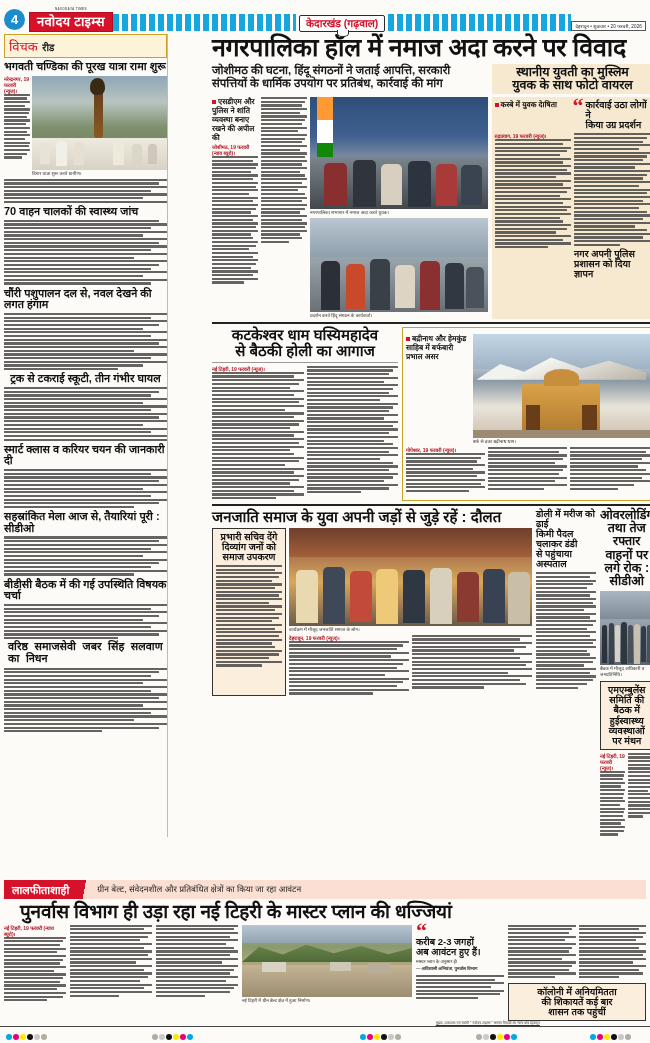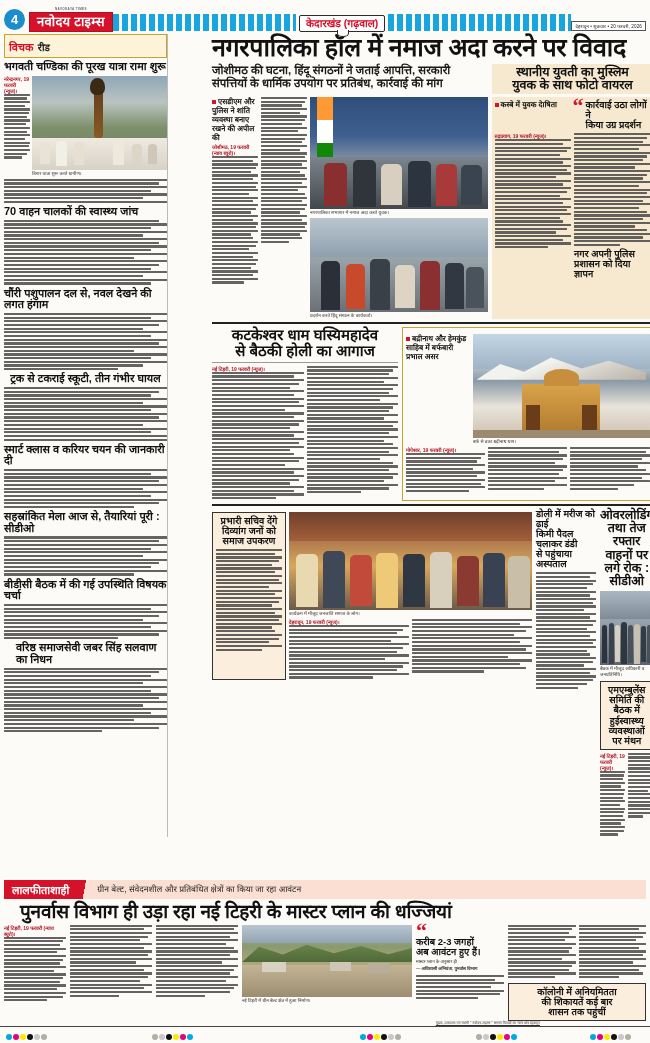--- a/index.html
+++ b/index.html
@@ -56,21 +56,21 @@
   .col-left { width:163px; flex:0 0 163px; }
   .col-rest { flex:1 1 auto; padding-left:5px; }
 
   .vr { border-left:1px solid #bbb;padding-left:44px; }
 
   
   .kicker-bar {
     border:1px solid #c9a227; background:#fdf3d9;
     padding:2px 4px; margin-bottom:3px;
   }
-  .kicker-bar .k1 { color:#d5122a; font-weight:bold; font-size:11px; }
+  .kicker-bar .k1 { color:#d5122a; font-weight:normal; font-size:13px; }
   .kicker-bar .k2 { color:#222; font-weight:bold; font-size:10px; }
 
   .hl { font-weight:bold; color:#111; line-height:1.06; }
   .hl-xxl { font-size:25px; letter-spacing:-.2px; }
   .hl-xl  { font-size:19px; }
   .hl-l   { font-size:15px; }
   .hl-m   { font-size:12.5px; }
   .hl-s   { font-size:11px; }
   .hl-xs  { font-size:9.5px; }
 
@@ -302,21 +302,21 @@
           <div class="ln w100"></div>
           <div class="ln w95"></div>
         <div class="ln w85"></div>
           <div class="ln w100"></div>
           <div class="ln w90"></div>
           <div class="ln w100"></div>
         <div class="ln w95"></div>
           <div class="ln w70"></div>
       </div>
 
-      <div class="hl hl-s" style="margin:3px 0 2px 12px;">वरिष्ठ समाजसेवी जबर सिंह सलवाण का निधन</div>
+      <div class="hl hl-s" style="margin:3px 0 2px 4px;font-family:Liberation Mono, monospace;">वरिष्ठ समाजसेवी जबर सिंह सलवाण का निधन</div>
       <div class="body-lines">
         <div class="ln w100"></div>
           <div class="ln w95"></div>
           <div class="ln w90"></div>
           <div class="ln w100"></div>
         <div class="ln w85"></div>
           <div class="ln w100"></div>
           <div class="ln w90"></div>
           <div class="ln w100"></div>
         <div class="ln w95"></div>
@@ -724,20 +724,21 @@
             </div>
           </div>
         </div>
       </div>
 
       <div class="rule-thick"></div>
 
       <div class="flexrow">
 
         <div style="width:320px;flex:0 0 320px;padding-right:4px;">
+          <div class="hl hl-l">जनजाति समाज के युवा अपनी जड़ों से जुड़े रहें : दौलत</div>
           <div class="flexrow" style="margin-top:3px;">
             <div class="boxed-dark tint2" style="width:74px;flex:0 0 74px;margin-right:3px;">
               <div class="hl hl-xs tc">प्रभारी सचिव देंगे</div>
               <div class="hl hl-xs tc">दिव्यांग जनों को</div>
               <div class="hl hl-xs tc">समाज उपकरण</div>
               <div class="body-lines" style="margin-top:3px;">
                 <div class="ln w100"></div>
                   <div class="ln w90"></div>
                   <div class="ln w100"></div>
                   <div class="ln w95"></div>

